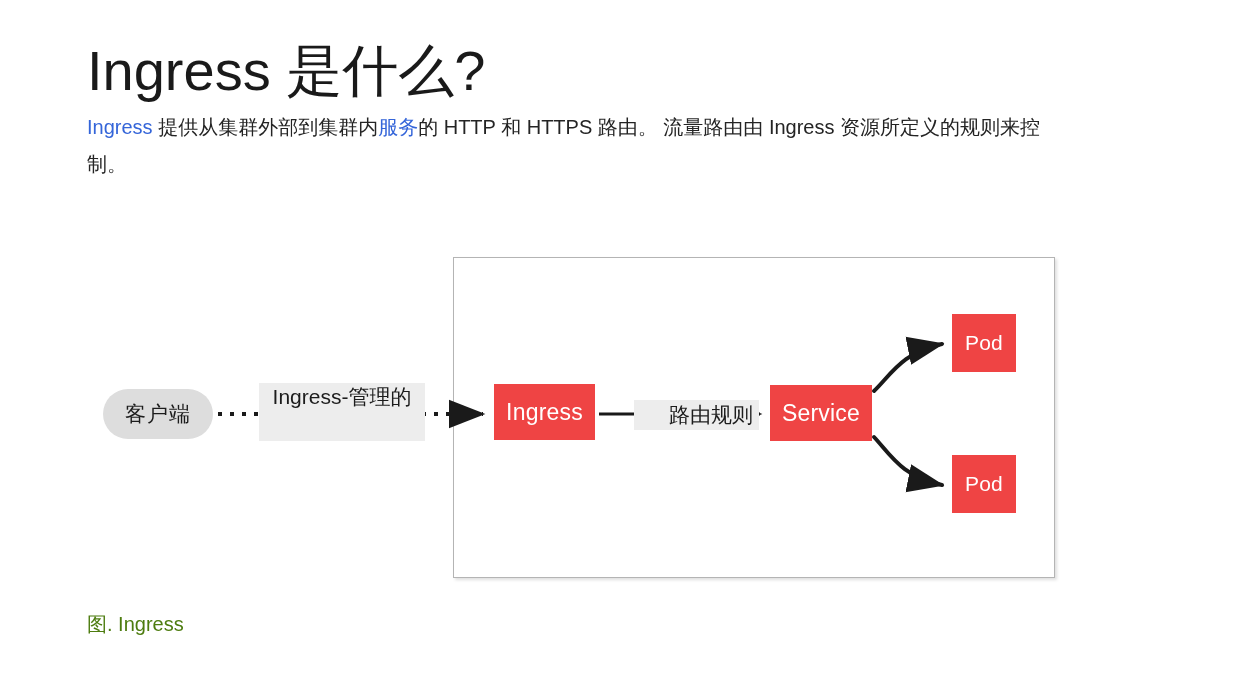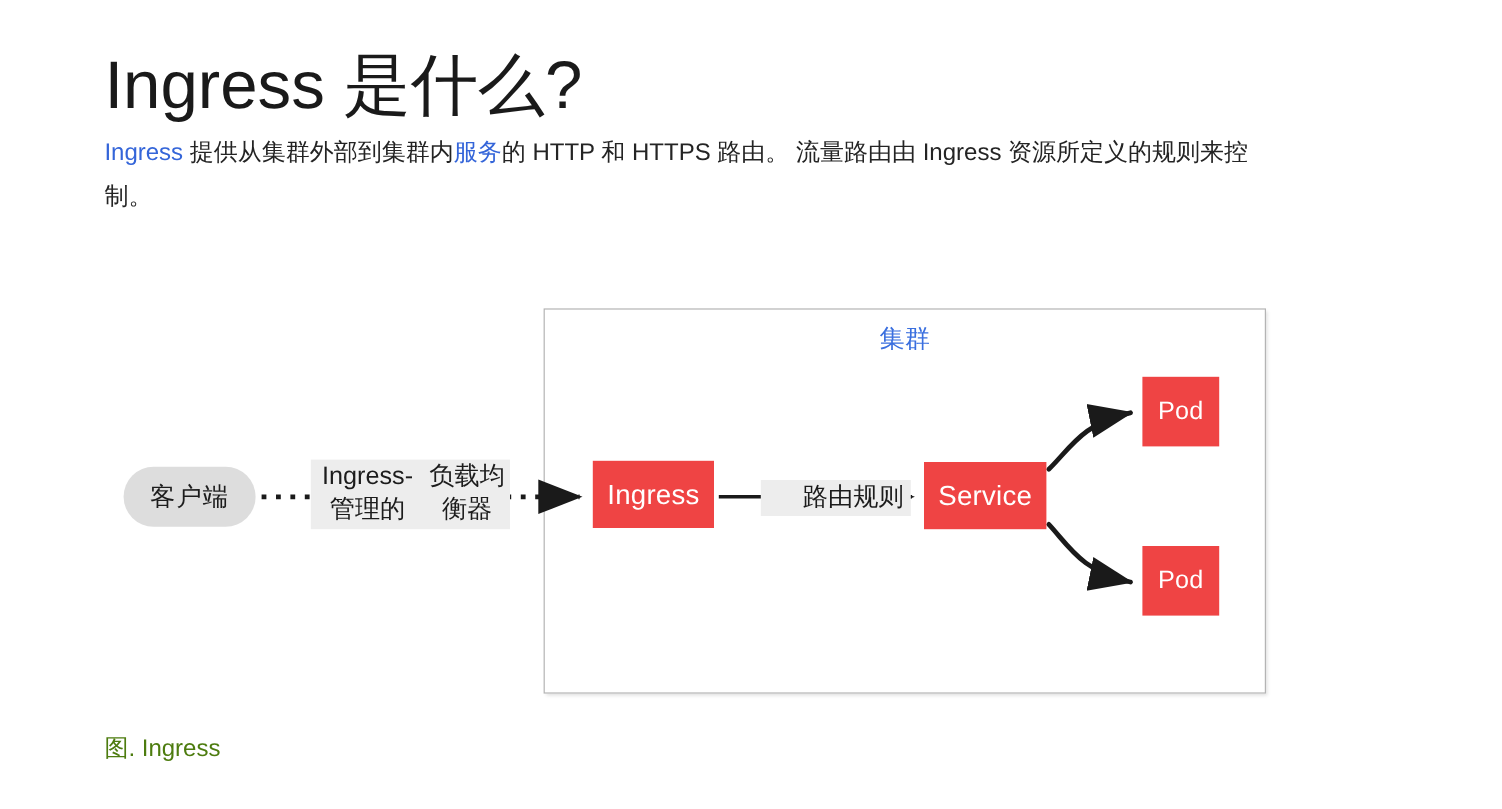--- a/index.html
+++ b/index.html
@@ -205,21 +205,20 @@
 <div class="page">
 
   <h1 class="page-title">Ingress 是什么?</h1>
 
   <p class="para para-1"><a class="link" href="#">Ingress</a><span> 提供从集群外部到集群内</span><a class="link" href="#">服务</a><span>的 HTTP 和 HTTPS 路由。 流量路由由 Ingress 资源所定义的规则来控制。</span></p>
 
 
   <div class="diagram">
 
     <div class="cluster-box"></div>
-    <div class="cluster-label">集群</div>
 
     <svg viewBox="0 0 1000 340" xmlns="http://www.w3.org/2000/svg">
       <defs>
         <marker id="arrowSolid" markerWidth="10" markerHeight="10" refX="8.6" refY="4" orient="auto" markerUnits="strokeWidth">
           <path d="M0,0.4 L9.2,4 L0,7.6 Z" fill="#1a1a1a"></path>
         </marker>
         <marker id="arrowSolid2" markerWidth="9" markerHeight="9" refX="7.6" refY="3.6" orient="auto" markerUnits="strokeWidth">
           <path d="M0,0.3 L8.4,3.6 L0,6.9 Z" fill="#1a1a1a"></path>
         </marker>
       </defs>
@@ -230,21 +229,20 @@
 
       <path d="M 784 143 C 800 128, 812 104, 852 96" fill="none" stroke="#1a1a1a" stroke-width="4" stroke-linecap="round" marker-end="url(#arrowSolid)"></path>
 
       <path d="M 784 189 C 800 206, 812 229, 852 237" fill="none" stroke="#1a1a1a" stroke-width="4" stroke-linecap="round" marker-end="url(#arrowSolid)"></path>
     </svg>
 
     <div class="client-node">客户端</div>
 
     <div class="edge-label label-lb">
       <span>Ingress-管理的</span>
-      <span>负载均衡器</span>
     </div>
 
     <div class="blue-box box-ingress">Ingress</div>
 
     <div class="edge-label label-rules">路由规则</div>
 
     <div class="blue-box box-service">Service</div>
 
     <div class="blue-box box-pod-1">Pod</div>
     <div class="blue-box box-pod-2">Pod</div>

